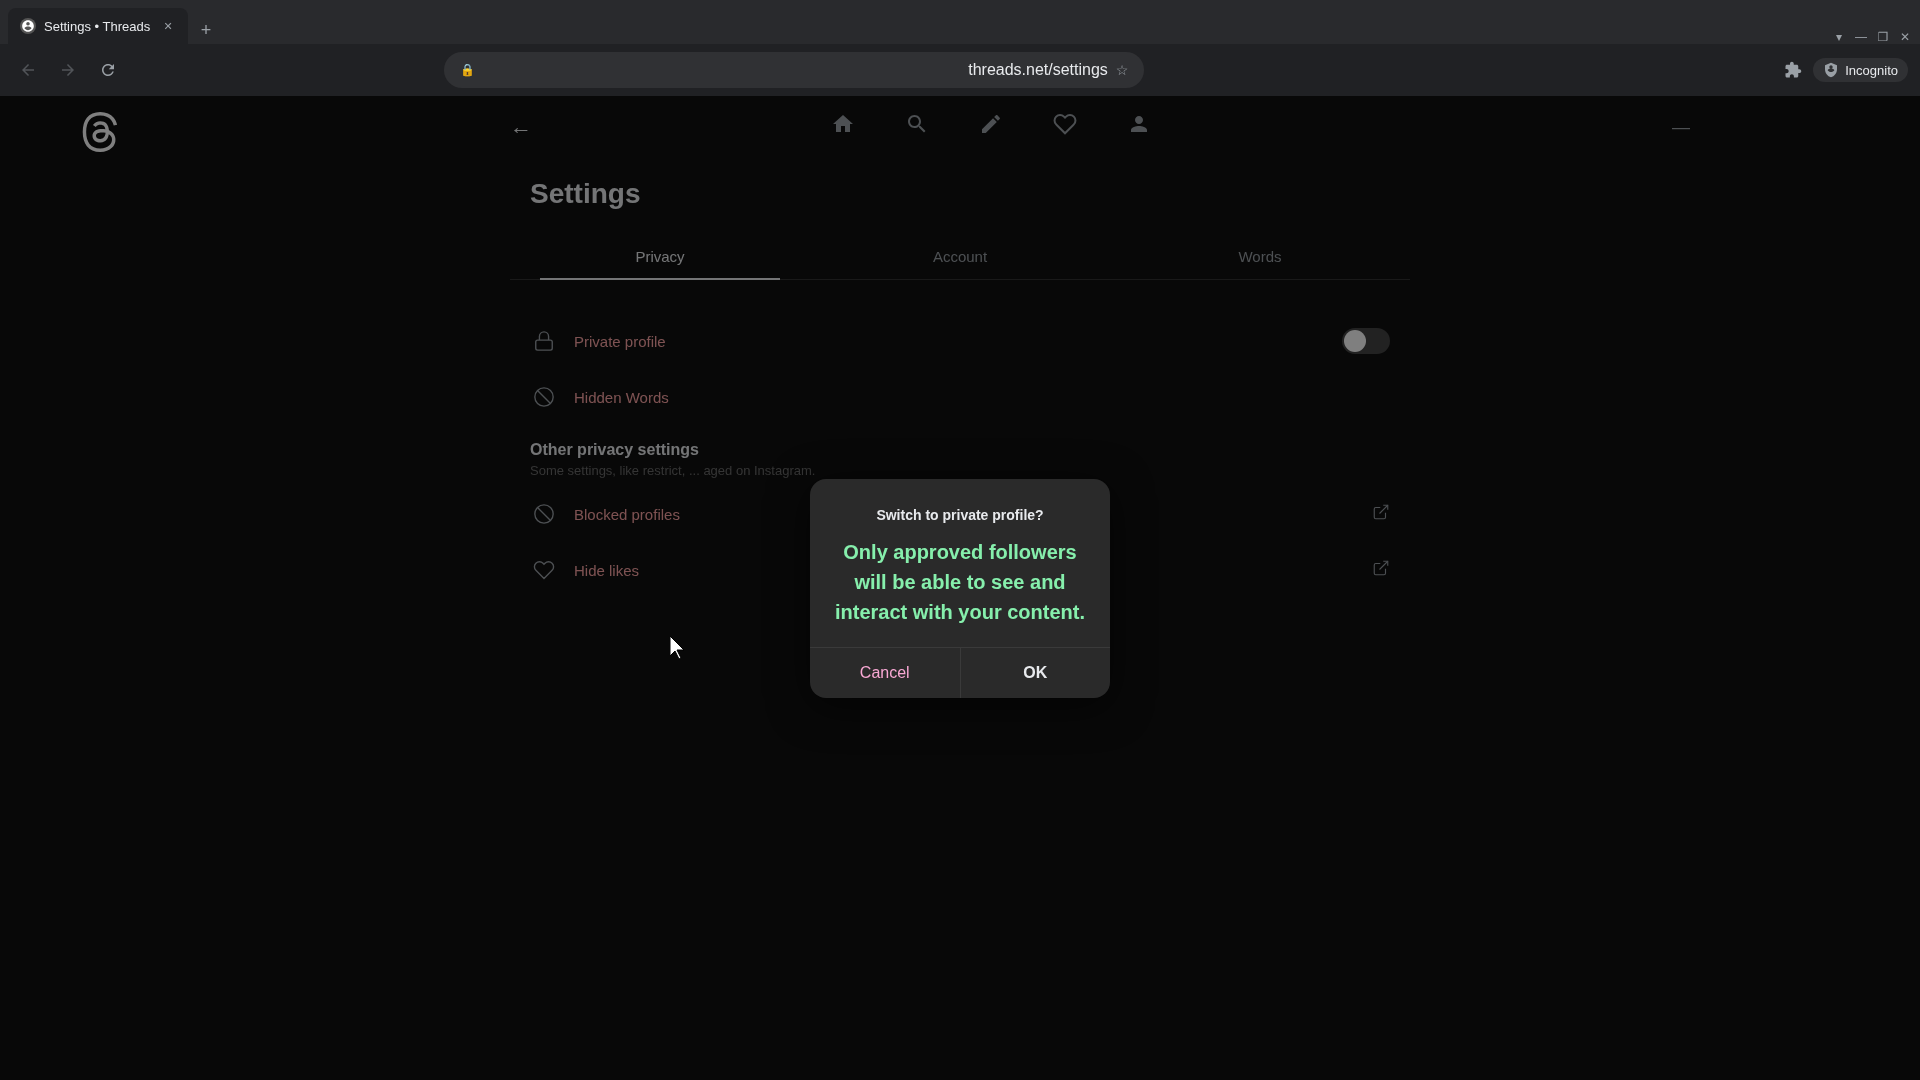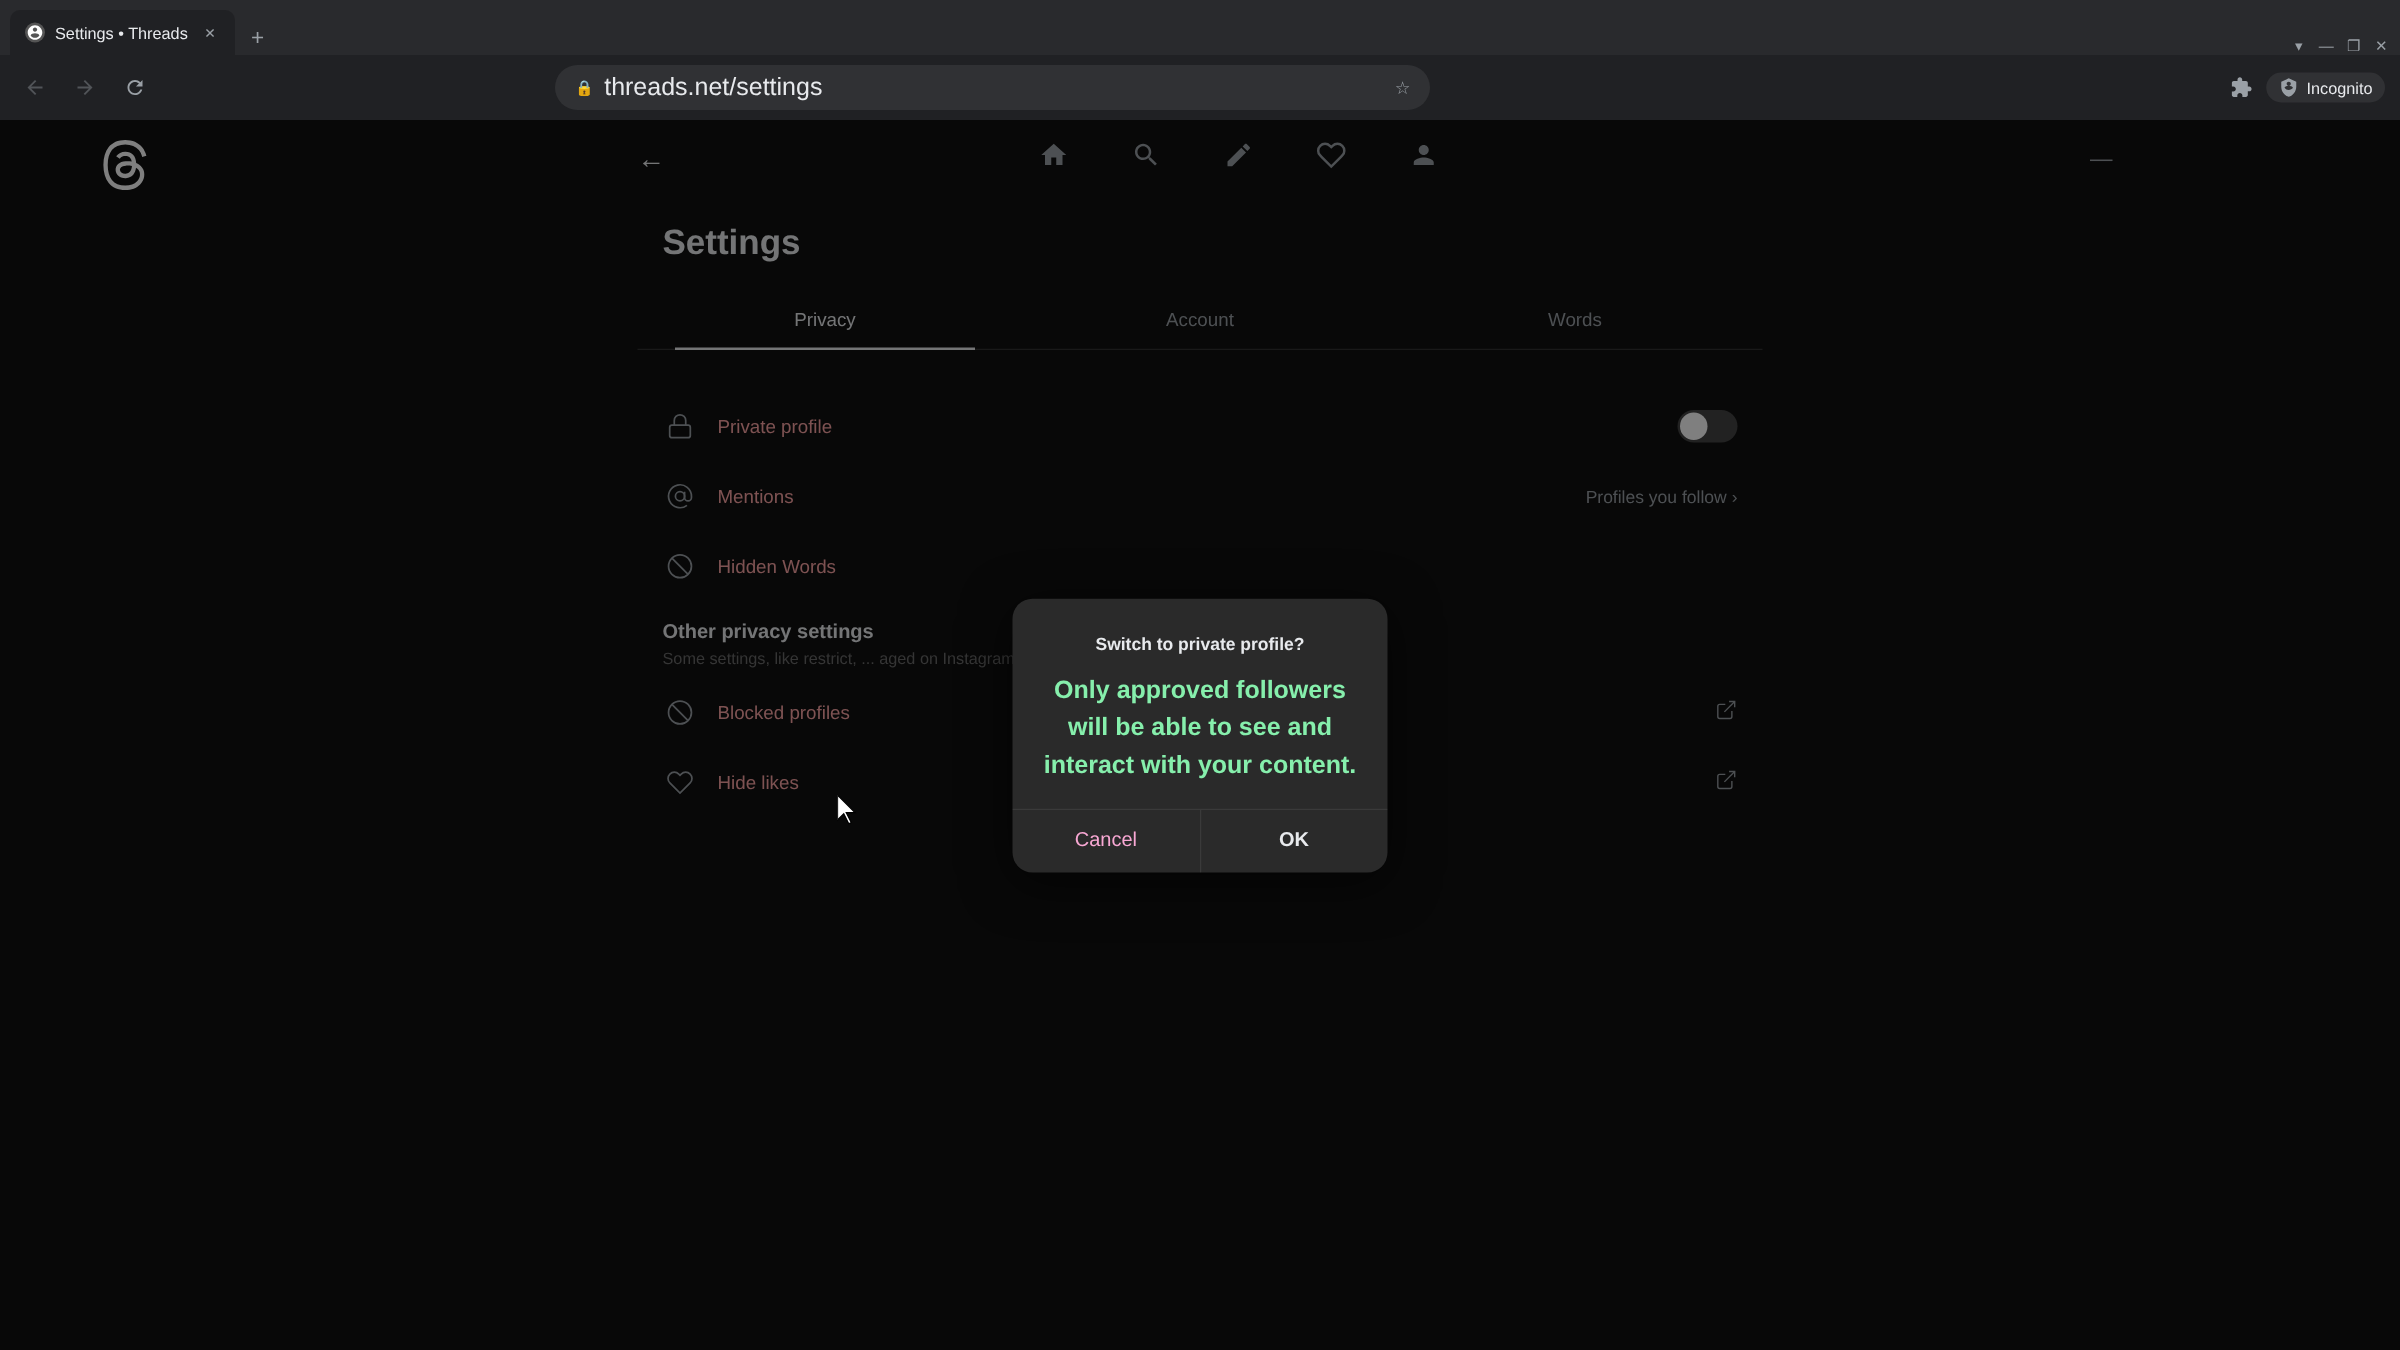--- a/index.html
+++ b/index.html
@@ -145,22 +145,23 @@
       gap: 8px;
     }
 
     .omnibox-lock {
       color: #9aa0a6;
       font-size: 12px;
     }
 
     .omnibox-url {
       color: #e8eaed;
-      font-size: 20px;
+      font-size: 16px;
       flex: 1;
+      text-align: right;
     }
 
     .omnibox-star {
       color: #9aa0a6;
       font-size: 14px;
     }
 
     .browser-toolbar-right {
       margin-left: auto;
       display: flex;
@@ -554,33 +555,20 @@
             <rect x="3" y="11" width="18" height="11" rx="2" ry="2"></rect>
             <path d="M7 11V7a5 5 0 0 1 10 0v4"></path>
           </svg>
         </div>
         <span class="settings-item-label">Private profile</span>
         <div class="settings-item-control">
           <div class="toggle off"></div>
         </div>
       </div>
 
-      <div class="settings-item">
-        <div class="settings-item-icon">
-          <svg width="22" height="22" viewBox="0 0 24 24" fill="none" stroke="#9aa0a6" stroke-width="1.5">
-            <circle cx="12" cy="12" r="4"></circle>
-            <path d="M16 8v5a3 3 0 0 0 6 0v-1a10 10 0 1 0-3.92 7.94"></path>
-          </svg>
-        </div>
-        <span class="settings-item-label">Mentions</span>
-        <div class="mentions-control">
-          <span>Profiles you follow</span>
-          <span>›</span>
-        </div>
-      </div>
 
       <div class="settings-item">
         <div class="settings-item-icon">
           <svg width="22" height="22" viewBox="0 0 24 24" fill="none" stroke="#9aa0a6" stroke-width="1.5">
             <circle cx="12" cy="12" r="10"></circle>
             <line x1="4.93" y1="4.93" x2="19.07" y2="19.07"></line>
           </svg>
         </div>
         <span class="settings-item-label">Hidden Words</span>
       </div>

